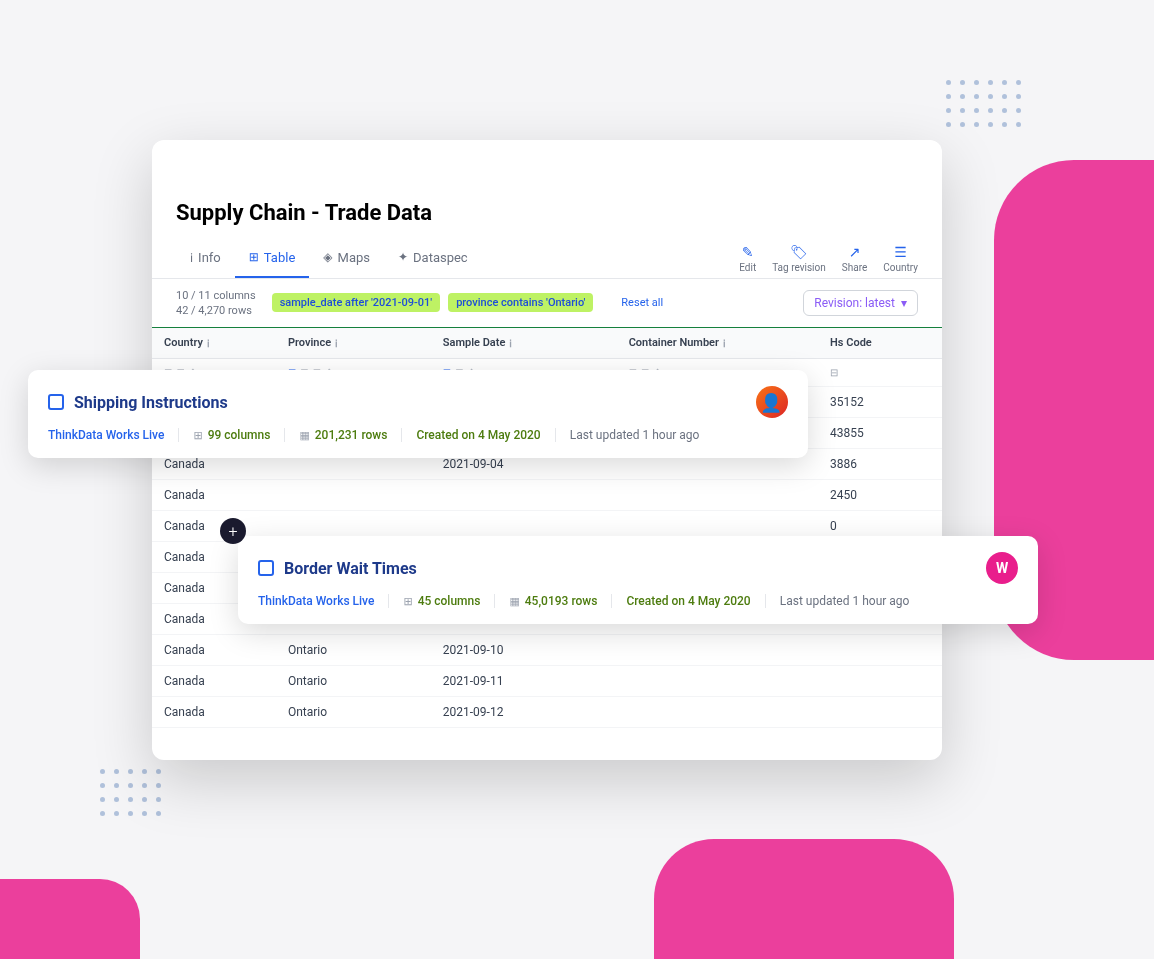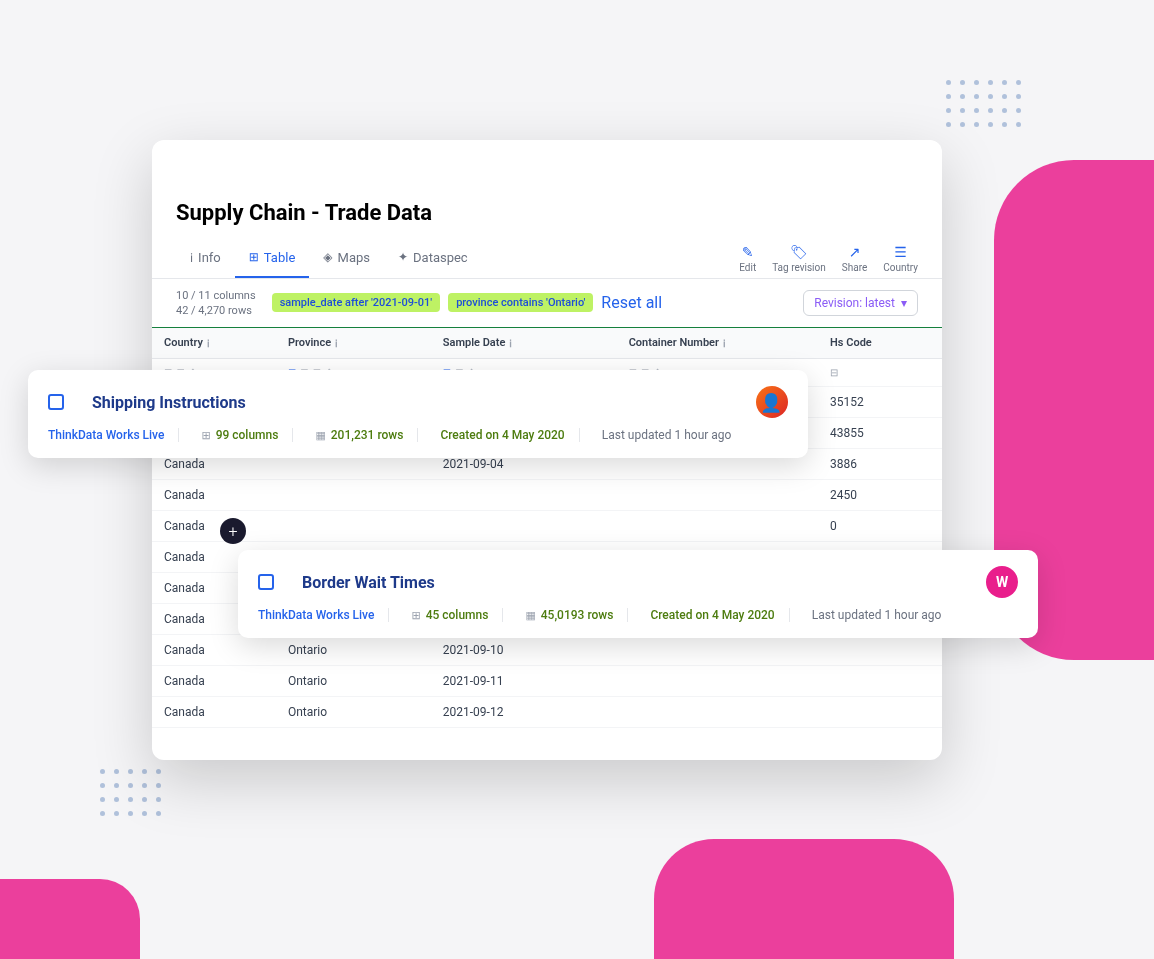--- a/index.html
+++ b/index.html
@@ -185,24 +185,24 @@
       background: #bef264;
       color: #1d4ed8;
       border-radius: 4px;
       padding: 3px 8px;
       font-size: 11px;
       font-weight: 500;
       cursor: pointer;
     }
 
     .reset-link {
-      font-size: 16px;
+      font-size: 11px;
       color: #2563eb;
       cursor: pointer;
-      margin-left: 0;
+      margin-left: 20px;
     }
 
     .filter-spacer { flex: 1; }
 
     .revision-select {
       display: flex;
       align-items: center;
       gap: 6px;
       border: 1px solid #d1d5db;
       border-radius: 6px;
@@ -277,35 +277,35 @@
     }
 
     .card-1 {
       left: 28px;
       top: 370px;
       width: 780px;
     }
 
     .card-2 {
       left: 238px;
-      top: 550px;
+      top: 536px;
       width: 800px;
     }
 
     .card-header {
       display: flex;
       align-items: center;
       justify-content: space-between;
       margin-bottom: 10px;
     }
 
     .card-left {
       display: flex;
       align-items: center;
-      gap: 28px;
+      gap: 10px;
     }
 
     .card-checkbox {
       width: 16px;
       height: 16px;
       border: 2px solid #2563eb;
       border-radius: 3px;
       background: white;
       flex-shrink: 0;
     }
@@ -342,21 +342,21 @@
       font-weight: 700;
     }
 
     .avatar-w {
       background: #e91e8c;
     }
 
     .card-meta {
       display: flex;
       align-items: center;
-      gap: 8px;
+      gap: 0;
       font-size: 12px;
       color: #6b7280;
     }
 
     .card-meta-item {
       display: flex;
       align-items: center;
       gap: 5px;
       padding: 0 14px;
       border-right: 1px solid #e5e7eb;

